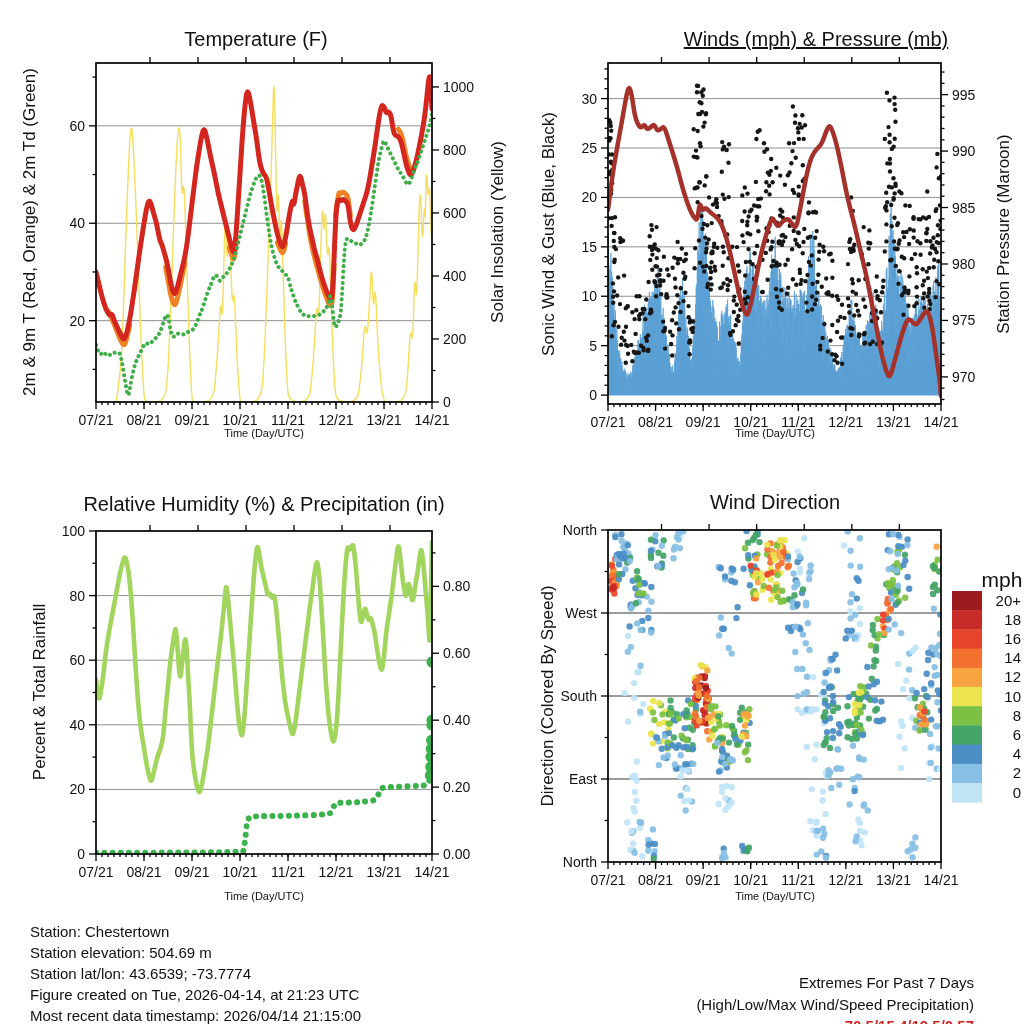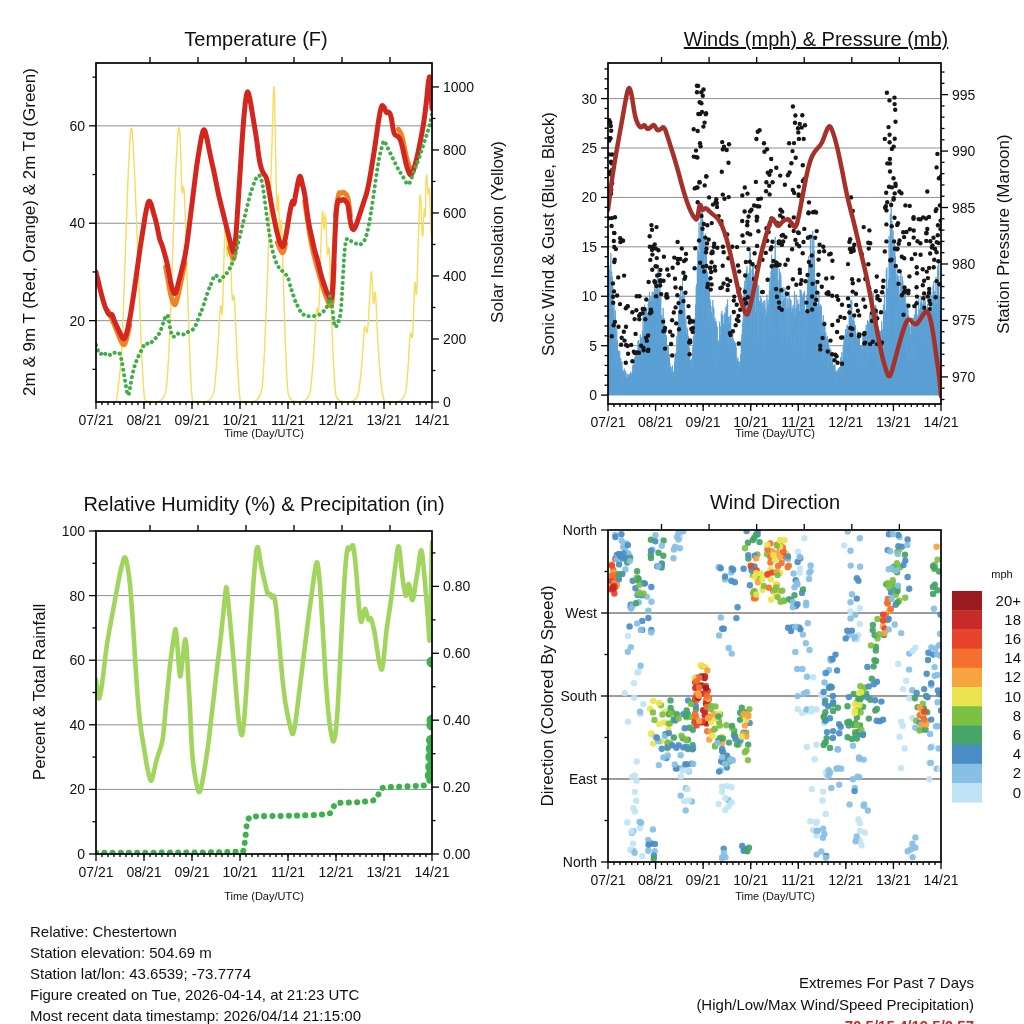--- a/index.html
+++ b/index.html
@@ -2,21 +2,21 @@
 <html><head>
 <meta charset="utf-8">
 <style>
   html,body{margin:0;padding:0;background:#fff;}
   #fig{position:relative;width:1024px;height:1024px;background:#fff;
        font-family:"Liberation Sans",sans-serif;color:#111;overflow:hidden;}
   #chart-svg{position:absolute;left:0;top:0;font-family:"Liberation Sans",sans-serif;}
   .title{position:absolute;transform:translateX(-50%);font-size:20px;white-space:nowrap;}
   .xlab{position:absolute;transform:translateX(-50%);font-size:11px;white-space:nowrap;}
   .vlab{position:absolute;transform:translate(-50%,-50%) rotate(-90deg);font-size:17px;white-space:nowrap;}
-  .cb-title{position:absolute;transform:translateX(-50%);font-size:11px;}
+  .cb-title{position:absolute;transform:translateX(-50%);font-size:21px;}
   #footer-left{position:absolute;left:30px;top:921px;font-size:15px;line-height:21px;}
   #footer-right{position:absolute;right:50px;top:932px;font-size:15px;line-height:21.5px;text-align:right;margin-top:40px;}
   #footer-right .vals{font-weight:bold;}
 </style>
 </head>
 <body>
 
 <div id="fig">
   <svg id="chart-svg" width="1024" height="1024">
       <clipPath id="clip0">
@@ -2205,21 +2205,21 @@
   <div class="vlab" style="left:30px;top:232px;">2m &amp; 9m T (Red, Orange) &amp; 2m Td (Green)</div>
   <div class="vlab" style="left:498px;top:232px;">Solar Insolation (Yellow)</div>
   <div class="vlab" style="left:549px;top:234px;">Sonic Wind &amp; Gust (Blue, Black)</div>
   <div class="vlab" style="left:1004px;top:234px;">Station Pressure (Maroon)</div>
   <div class="vlab" style="left:40px;top:692px;">Percent &amp; Total Rainfall</div>
   <div class="vlab" style="left:548px;top:696px;">Direction (Colored By Speed)</div>
 
   <div class="cb-title" style="left:1002px;top:568px;">mph</div>
 
   <div id="footer-left">
-    <div>Relative: Chestertown</div>
+    <div>Station: Chestertown</div>
     <div>Station elevation: 504.69 m</div>
     <div>Station lat/lon: 43.6539; -73.7774</div>
     <div>Figure created on Tue, 2026-04-14, at 21:23 UTC</div>
     <div>Most recent data timestamp: 2026/04/14 21:15:00</div>
   </div>
 
   <div id="footer-right">
     <div>Extremes For Past 7 Days</div>
     <div>(High/Low/Max Wind/Speed Precipitation)</div>
     <div class="vals" style="color: rgb(204, 36, 32);">70.5/15.4/19.5/0.57</div>

